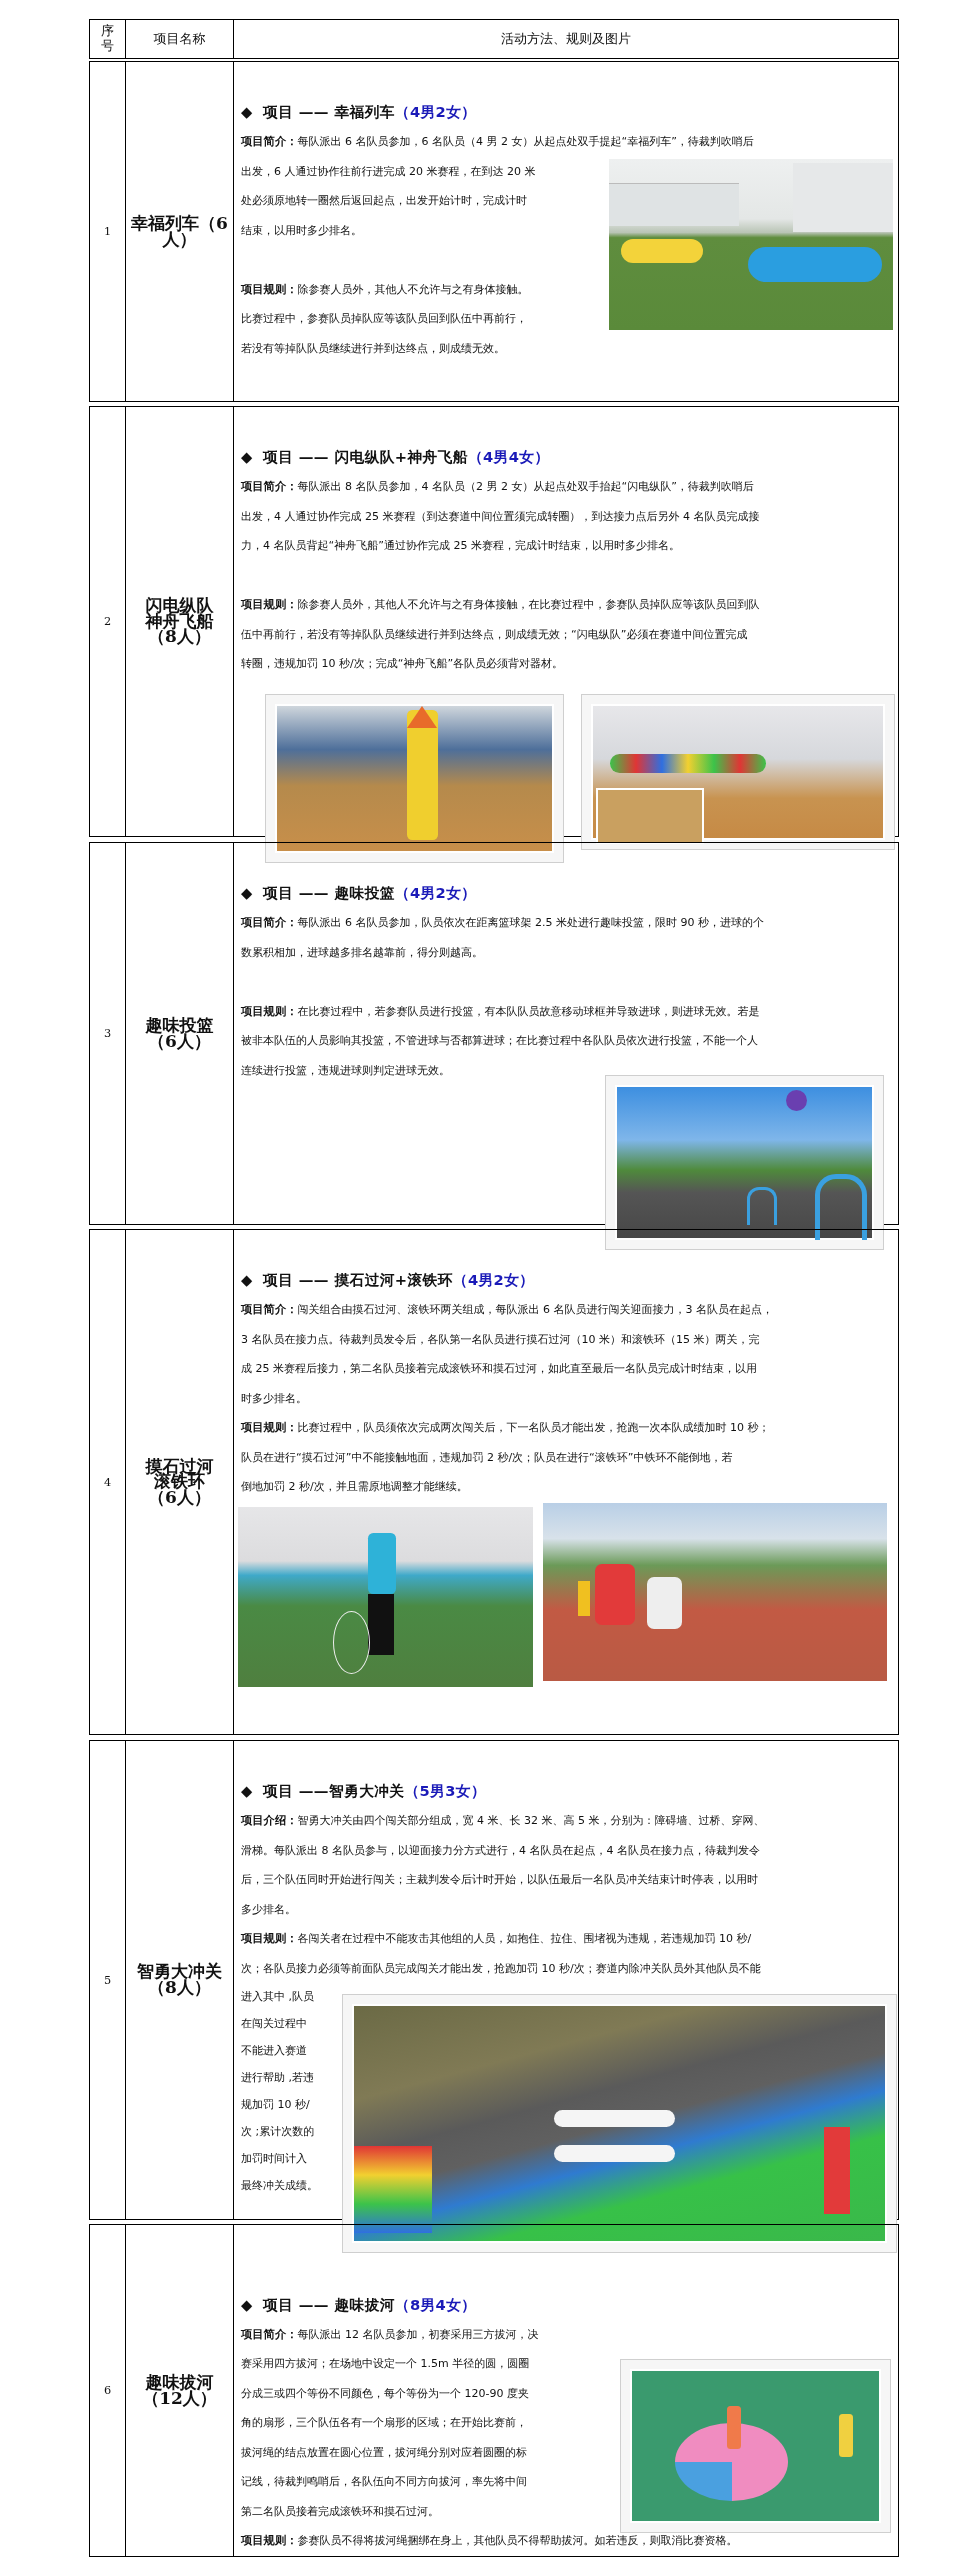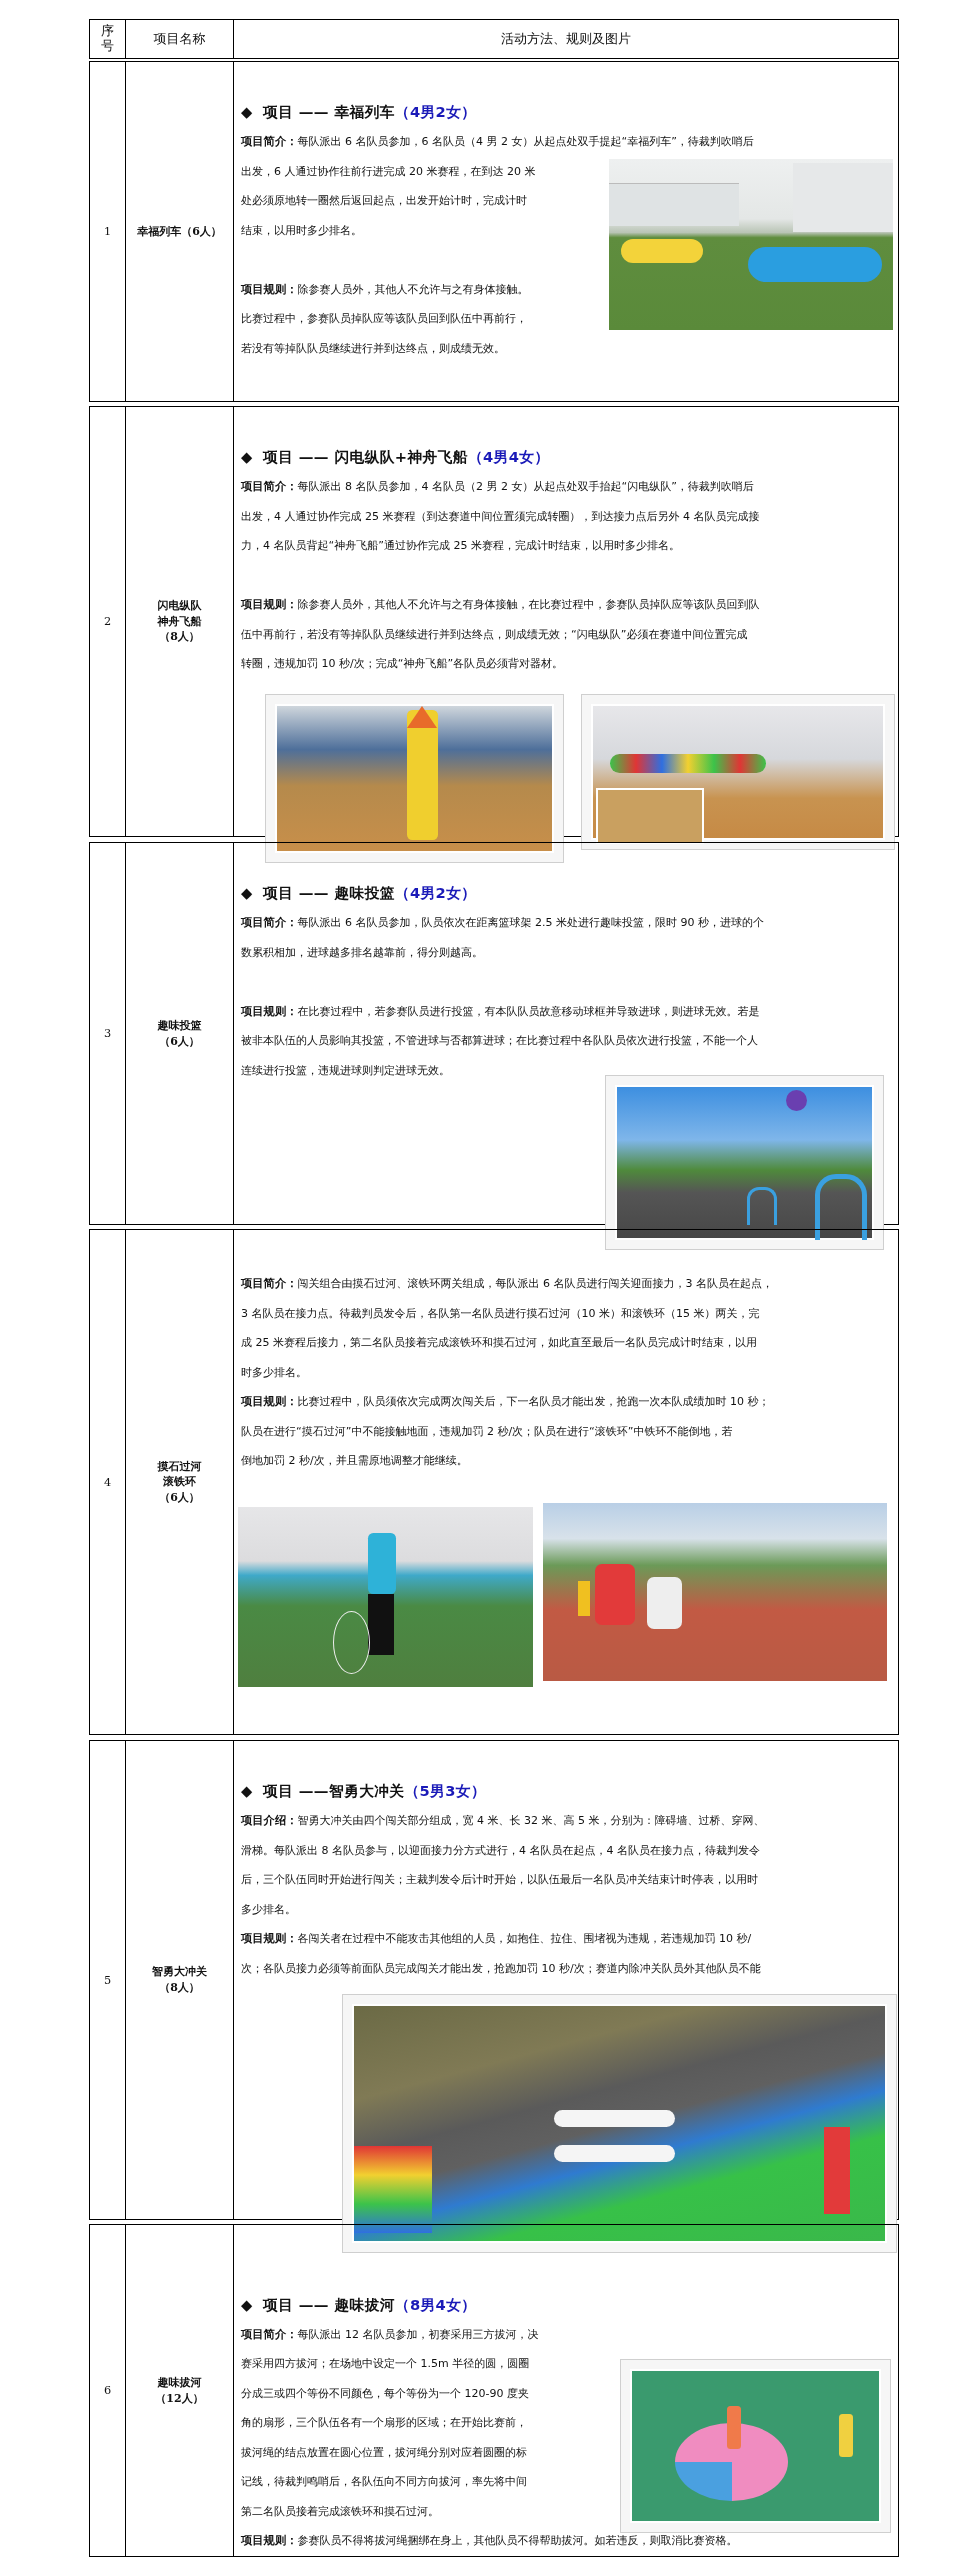--- a/index.html
+++ b/index.html
@@ -10,21 +10,21 @@
   .hdr .c { display:flex; align-items:center; justify-content:center; font-size:13px; border-right:0.9px solid #000; box-sizing:border-box; }
   .hdr .c:last-child { border-right:none; }
   .c-no { width:36px; }
   .c-name { width:108px; }
   .c-main { flex:1;text-align:center; }
   .hdr .c-no span { writing-mode: horizontal-tb; line-height:14.7px; text-align:center; display:block; width:14px; font-size:13px; }
   .row { position:absolute; left:89px; width:810px; border:1.7px solid #000; box-sizing:border-box; display:flex; }
   .row .cn { width:36px; border-right:0.9px solid #000; box-sizing:border-box; display:flex; align-items:center; justify-content:center;
              font-family:"DejaVu Serif","Liberation Serif",serif; font-size:11.3px; }
   .row .nm { width:108px; border-right:0.9px solid #000; box-sizing:border-box; display:flex; align-items:center; justify-content:center;
-             text-align:center; font-size:11px; font-weight:bold; line-height:15.6px; font-family:"DejaVu Serif","Liberation Serif",serif; }
+             text-align:center; font-size:17px; font-weight:bold; line-height:15.6px; font-family:"DejaVu Serif","Liberation Serif",serif; }
   .row .mn { flex:1; position:relative; padding:5.2px 8.7px 5.2px 7px; box-sizing:border-box;margin-top:34px; }
   .title { font-size:14.7px; font-weight:bold; margin:1.7px 0 5.2px 0; letter-spacing:0.4px; }
   .title .dia { margin-right:10.4px; }
   .title .blue { color:#1a1ab8; }
   p.t { margin:0; font-size:11px; line-height:29.5px; }
   p.t b { font-weight:bold; font-size:11.3px; }
   .gap { height:29.5px; }
   .img { position:absolute; box-sizing:border-box; }
   .frame { background:#f6f6f6; border:0.9px solid #cfcfcf; padding:8.7px; box-sizing:border-box; position:absolute; }
   .frame .inner { width:100%; height:100%; border:2.6px solid #fff; box-sizing:border-box; }
@@ -131,20 +131,23 @@
 <div class="row" style="top:1229px;height:506px;">
   <div class="cn">4</div>
   <div class="nm">
     <div>
         <div>摸石过河</div>
         <div>滚铁环</div>
         <div>（6人）</div>
       </div>
   </div>
   <div class="mn">
+    <div class="title">
+      <span class="dia">◆</span><span>项目 —— 摸石过河+滚铁环</span><span class="blue">（4男2女）</span>
+    </div>
     <p class="t"><b>项目简介：</b><span>闯关组合由摸石过河、滚铁环两关组成，每队派出 6 名队员进行闯关迎面接力，3 名队员在起点，</span></p>
     <p class="t"><span>3 名队员在接力点。待裁判员发令后，各队第一名队员进行摸石过河（10 米）和滚铁环（15 米）两关，完</span></p>
     <p class="t"><span>成 25 米赛程后接力，第二名队员接着完成滚铁环和摸石过河，如此直至最后一名队员完成计时结束，以用</span></p>
     <p class="t"><span>时多少排名。</span></p>
     <p class="t"><b>项目规则：</b><span>比赛过程中，队员须依次完成两次闯关后，下一名队员才能出发，抢跑一次本队成绩加时 10 秒；</span></p>
     <p class="t"><span>队员在进行“摸石过河”中不能接触地面，违规加罚 2 秒/次；队员在进行“滚铁环”中铁环不能倒地，若</span></p>
     <p class="t"><span>倒地加罚 2 秒/次，并且需原地调整才能继续。</span></p>
     <div class="img" style="left:3.5px;top:243px;width:295px;height:180px;
       background:linear-gradient(180deg,#e6e6e8 0%,#dcdcde 30%,#3fa9c9 38%,#4a8a44 55%,#4f7f3f 100%);">
       <div style="position:absolute;left:130px;top:26px;width:28px;height:61px;background:#2eb2d8;border-radius:5.2px;"></div>
@@ -171,20 +174,30 @@
   <div class="mn">
     <div class="title">
       <span class="dia">◆</span><span>项目 ——智勇大冲关</span><span class="blue">（5男3女）</span>
     </div>
     <p class="t"><b>项目介绍：</b><span>智勇大冲关由四个闯关部分组成，宽 4 米、长 32 米、高 5 米，分别为：障碍墙、过桥、穿网、</span></p>
     <p class="t"><span>滑梯。每队派出 8 名队员参与，以迎面接力分方式进行，4 名队员在起点，4 名队员在接力点，待裁判发令</span></p>
     <p class="t"><span>后，三个队伍同时开始进行闯关；主裁判发令后计时开始，以队伍最后一名队员冲关结束计时停表，以用时</span></p>
     <p class="t"><span>多少排名。</span></p>
     <p class="t"><b>项目规则：</b><span>各闯关者在过程中不能攻击其他组的人员，如抱住、拉住、围堵视为违规，若违规加罚 10 秒/</span></p>
     <p class="t"><span>次；各队员接力必须等前面队员完成闯关才能出发，抢跑加罚 10 秒/次；赛道内除冲关队员外其他队员不能</span></p>
+    <div style="width:95px;">
+      <p class="t" style="line-height:27px;"><span>进入其中 ,队员</span></p>
+      <p class="t" style="line-height:27px;"><span>在闯关过程中</span></p>
+      <p class="t" style="line-height:27px;"><span>不能进入赛道</span></p>
+      <p class="t" style="line-height:27px;"><span>进行帮助 ,若违</span></p>
+      <p class="t" style="line-height:27px;"><span>规加罚 10 秒/</span></p>
+      <p class="t" style="line-height:27px;"><span>次 ;累计次数的</span></p>
+      <p class="t" style="line-height:27px;"><span>加罚时间计入</span></p>
+      <p class="t" style="line-height:27px;"><span>最终冲关成绩。</span></p>
+    </div>
     <div class="frame" style="left:108px;top:219px;width:555px;height:259px;">
       <div class="inner" style="background:linear-gradient(165deg,#6b6a45 0%,#807a55 25%,#5a5a5a 40%,#606060 50%,#2f7bd0 60%,#37c148 72%,#3ab84a 100%);position:relative;">
         <div style="position:absolute;left:0;bottom:8.7px;width:78px;height:87px;background:linear-gradient(180deg,#e03535,#f2d030,#3cc34a,#2f6fe0);"></div>
         <div style="position:absolute;left:200px;top:104px;width:121px;height:17.4px;background:#f5f5f5;border-radius:8.7px;"></div>
         <div style="position:absolute;left:200px;top:139px;width:121px;height:17.4px;background:#f5f5f5;border-radius:8.7px;"></div>
         <div style="position:absolute;right:35px;top:121px;width:26px;height:87px;background:#e23a3a;"></div>
       </div>
     </div>
   </div>
 </div>

